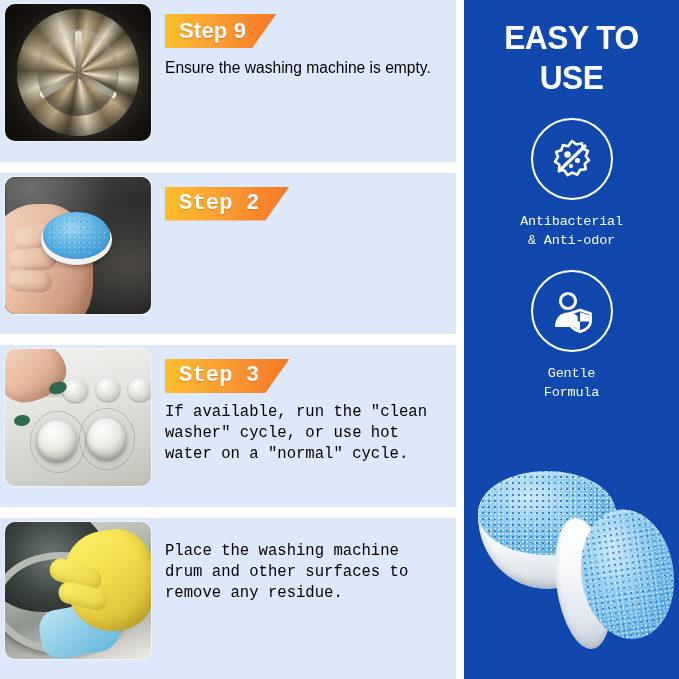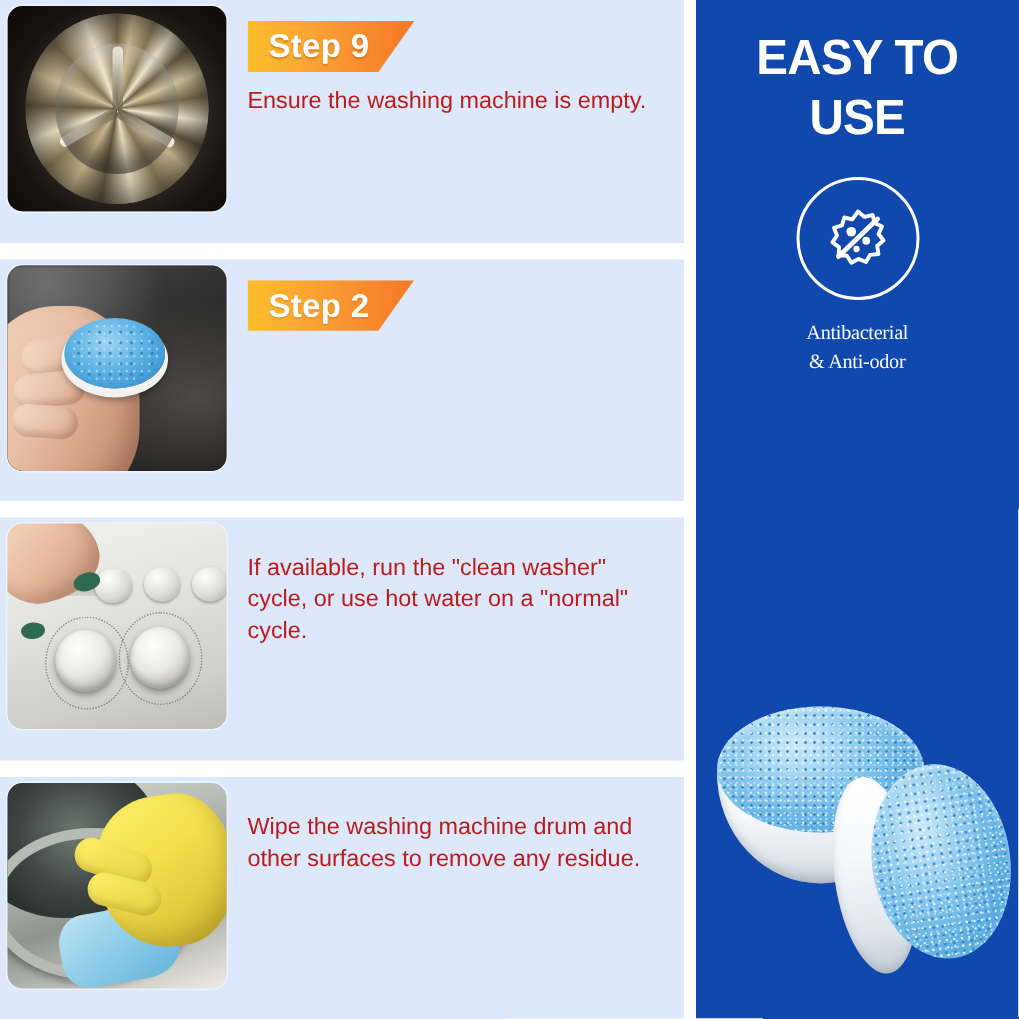--- a/index.html
+++ b/index.html
@@ -33,20 +33,21 @@
   .step-row {
     position: relative;
     background: #dde8fb;
     flex: 1 1 0;
     display: flex;
     align-items: flex-start;
     overflow: hidden;
   }
   .step-row + .step-row {
     margin-top: 11px;
+    font-family: Liberation Mono, monospace;
   }
 
   .thumb {
     position: relative;
     width: 146px;
     height: 137px;
     margin: 4px 0 0 5px;
     border-radius: 10px;
     overflow: hidden;
     flex: 0 0 auto;
@@ -284,21 +285,21 @@
     font-size: 22px;
     font-weight: bold;
     line-height: 34px;
     letter-spacing: 0.2px;
     text-shadow: 0 1px 1px rgba(170,90,10,0.45);
   }
   .step-text {
     margin: 9px 0 0 0;
     font-size: 15.6px;
     line-height: 21px;
-    color: #b91c1c;
+    color: #000000;
     max-width: 285px;
   }
 
   
   .divider {
     width: 8px;
     height: 679px;
     background: #ffffff;
     flex: 0 0 auto;
   }
@@ -332,21 +333,21 @@
     margin: 0 auto;
     border: 2.5px solid #ffffff;
     border-radius: 50%;
     display: flex;
     align-items: center;
     justify-content: center;
   }
   .feature-label {
     margin-top: 12px;
     color: #ffffff;
-    font-family: Liberation Serif, serif;
+    font-family: Liberation Mono, monospace;
     font-size: 13.5px;
     line-height: 19px;
     letter-spacing: -0.2px;
   }
   .feature-label .l2 { display: block; }
 
   
   .tablets {
     position: absolute;
     left: 0; right: 0;
@@ -445,35 +446,38 @@
         <div class="btn-sm b3"></div>
         <div class="dial d1"></div>
         <div class="dial d2"></div>
         <div class="knob k1"></div>
         <div class="knob k2"></div>
         <div class="thumb-finger"></div>
         <div class="nail"></div>
         <div class="nail2"></div>
       </div>
       <div class="step-body">
+        <div class="step-banner">
+          <span>Step 3</span>
+        </div>
         <p class="step-text">If available, run the "clean washer" cycle, or use hot water on a "normal" cycle.</p>
       </div>
     </div>
 
     <div class="step-row">
       <div class="thumb glove-wipe">
         <div class="drum-dark"></div>
         <div class="rim"></div>
         <div class="cloth"></div>
         <div class="glove"></div>
         <div class="gf gf1"></div>
         <div class="gf gf2"></div>
       </div>
       <div class="step-body">
-        <p class="step-text">Wipe the washing machine drum and other surfaces to remove any residue.</p>
+        <p class="step-text">Place the washing machine drum and other surfaces to remove any residue.</p>
       </div>
     </div>
 
   </div>
 
   <div class="divider"></div>
 
   <div class="promo-col">
 
     <h1 class="promo-title">EASY TO USE</h1>
@@ -487,20 +491,36 @@
           <circle cx="25" cy="33" r="2.1" fill="#ffffff"></circle>
           <line x1="13" y1="38" x2="39" y2="13" stroke="#ffffff" stroke-width="3.2" stroke-linecap="round"></line>
         </svg>
       </div>
       <div class="feature-label">
         <span>Antibacterial</span>
         <span class="l2">&amp; Anti-odor</span>
       </div>
     </div>
 
+    <div class="feature">
+      <div class="feature-ring">
+        <svg width="52" height="52" viewBox="0 0 52 52">
+          <circle cx="22" cy="16" r="7.6" fill="none" stroke="#ffffff" stroke-width="3"></circle>
+          <path d="M9 42 C9 32.5 14.8 27.5 22 27.5 C26 27.5 29.4 29 31.7 31.6 L31.7 42 Z" fill="#ffffff"></path>
+          <path d="M34 25 L44.5 28.6 L44.5 36.5 C44.5 41.6 39.9 44.9 34 46.6 C28.1 44.9 23.5 41.6 23.5 36.5 L23.5 28.6 Z" fill="none" stroke="#ffffff" stroke-width="2.8" stroke-linejoin="round"></path>
+          <path d="M34 26.6 L34 45 C29.3 43.4 25.1 40.6 25.1 36.5 L25.1 29.6 Z" fill="#ffffff" opacity="0.0"></path>
+          <path d="M34 27.2 L42.9 30.2 L42.9 36.4 L34 36.4 Z" fill="#ffffff"></path>
+          <path d="M25.1 36.4 L34 36.4 L34 45.2 C29.4 43.5 25.1 40.5 25.1 36.4 Z" fill="#ffffff"></path>
+        </svg>
+      </div>
+      <div class="feature-label">
+        <span>Gentle</span>
+        <span class="l2">Formula</span>
+      </div>
+    </div>
 
     <div class="tablets">
       <div class="tablet tablet-a">
         <div class="side"></div>
         <div class="top"></div>
       </div>
       <div class="tablet tablet-b">
         <div class="side"></div>
         <div class="top"></div>
       </div>

